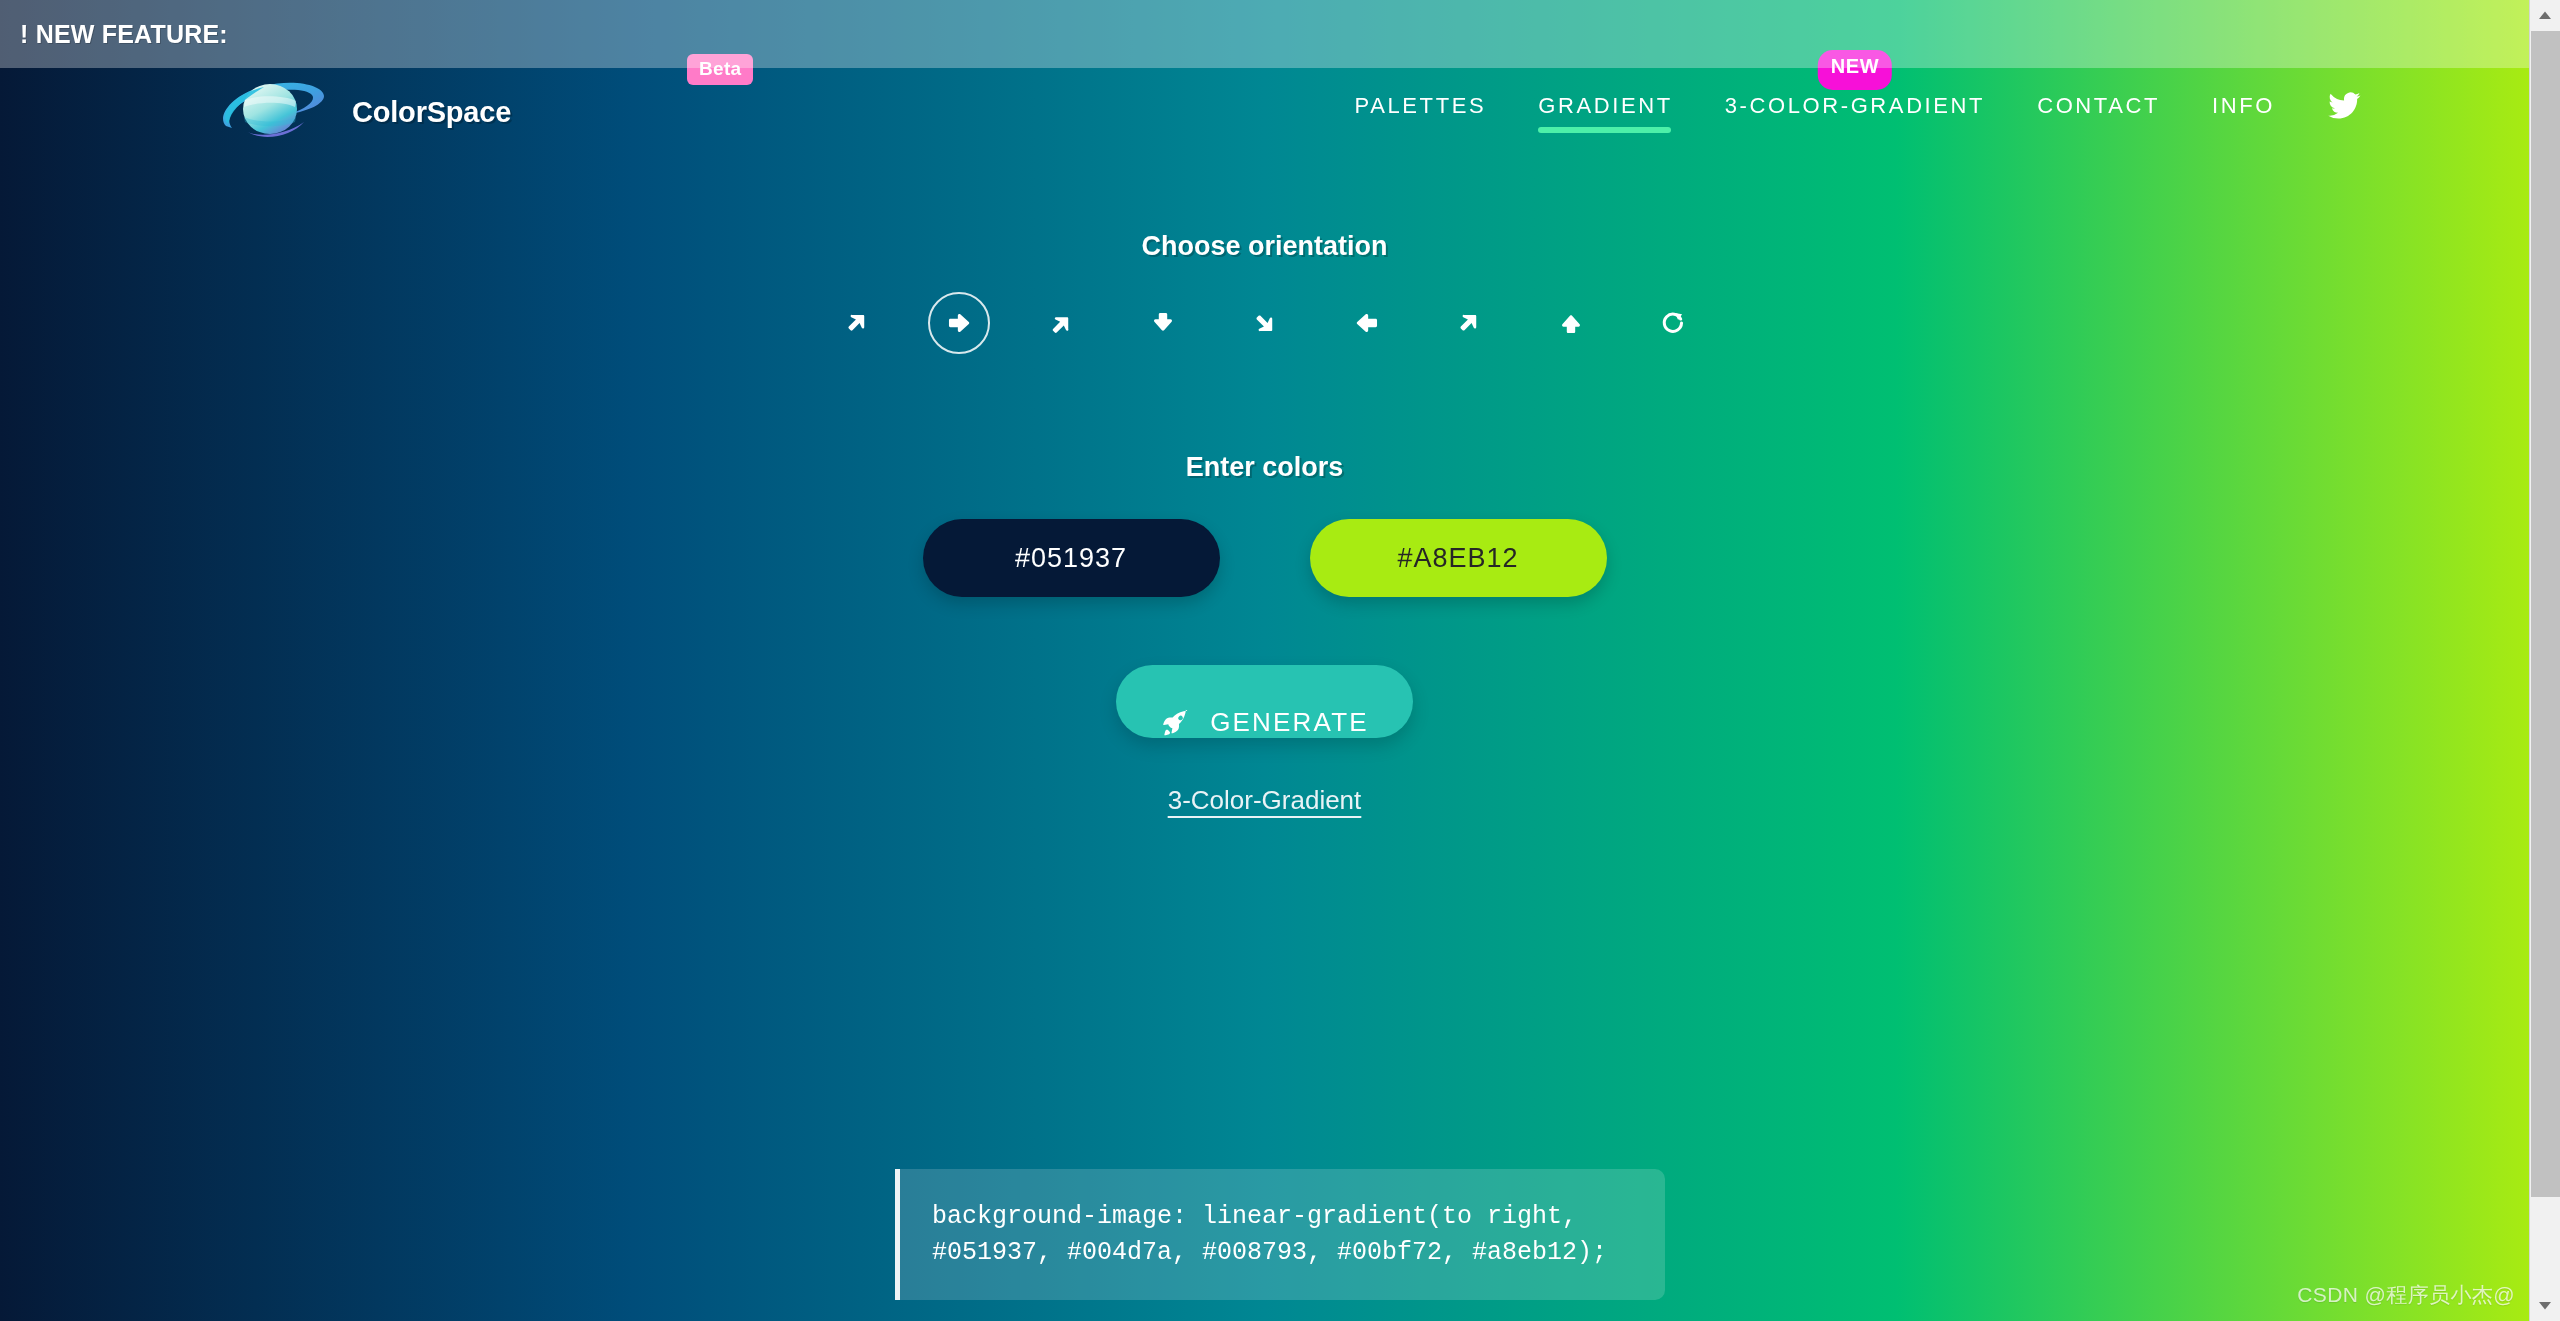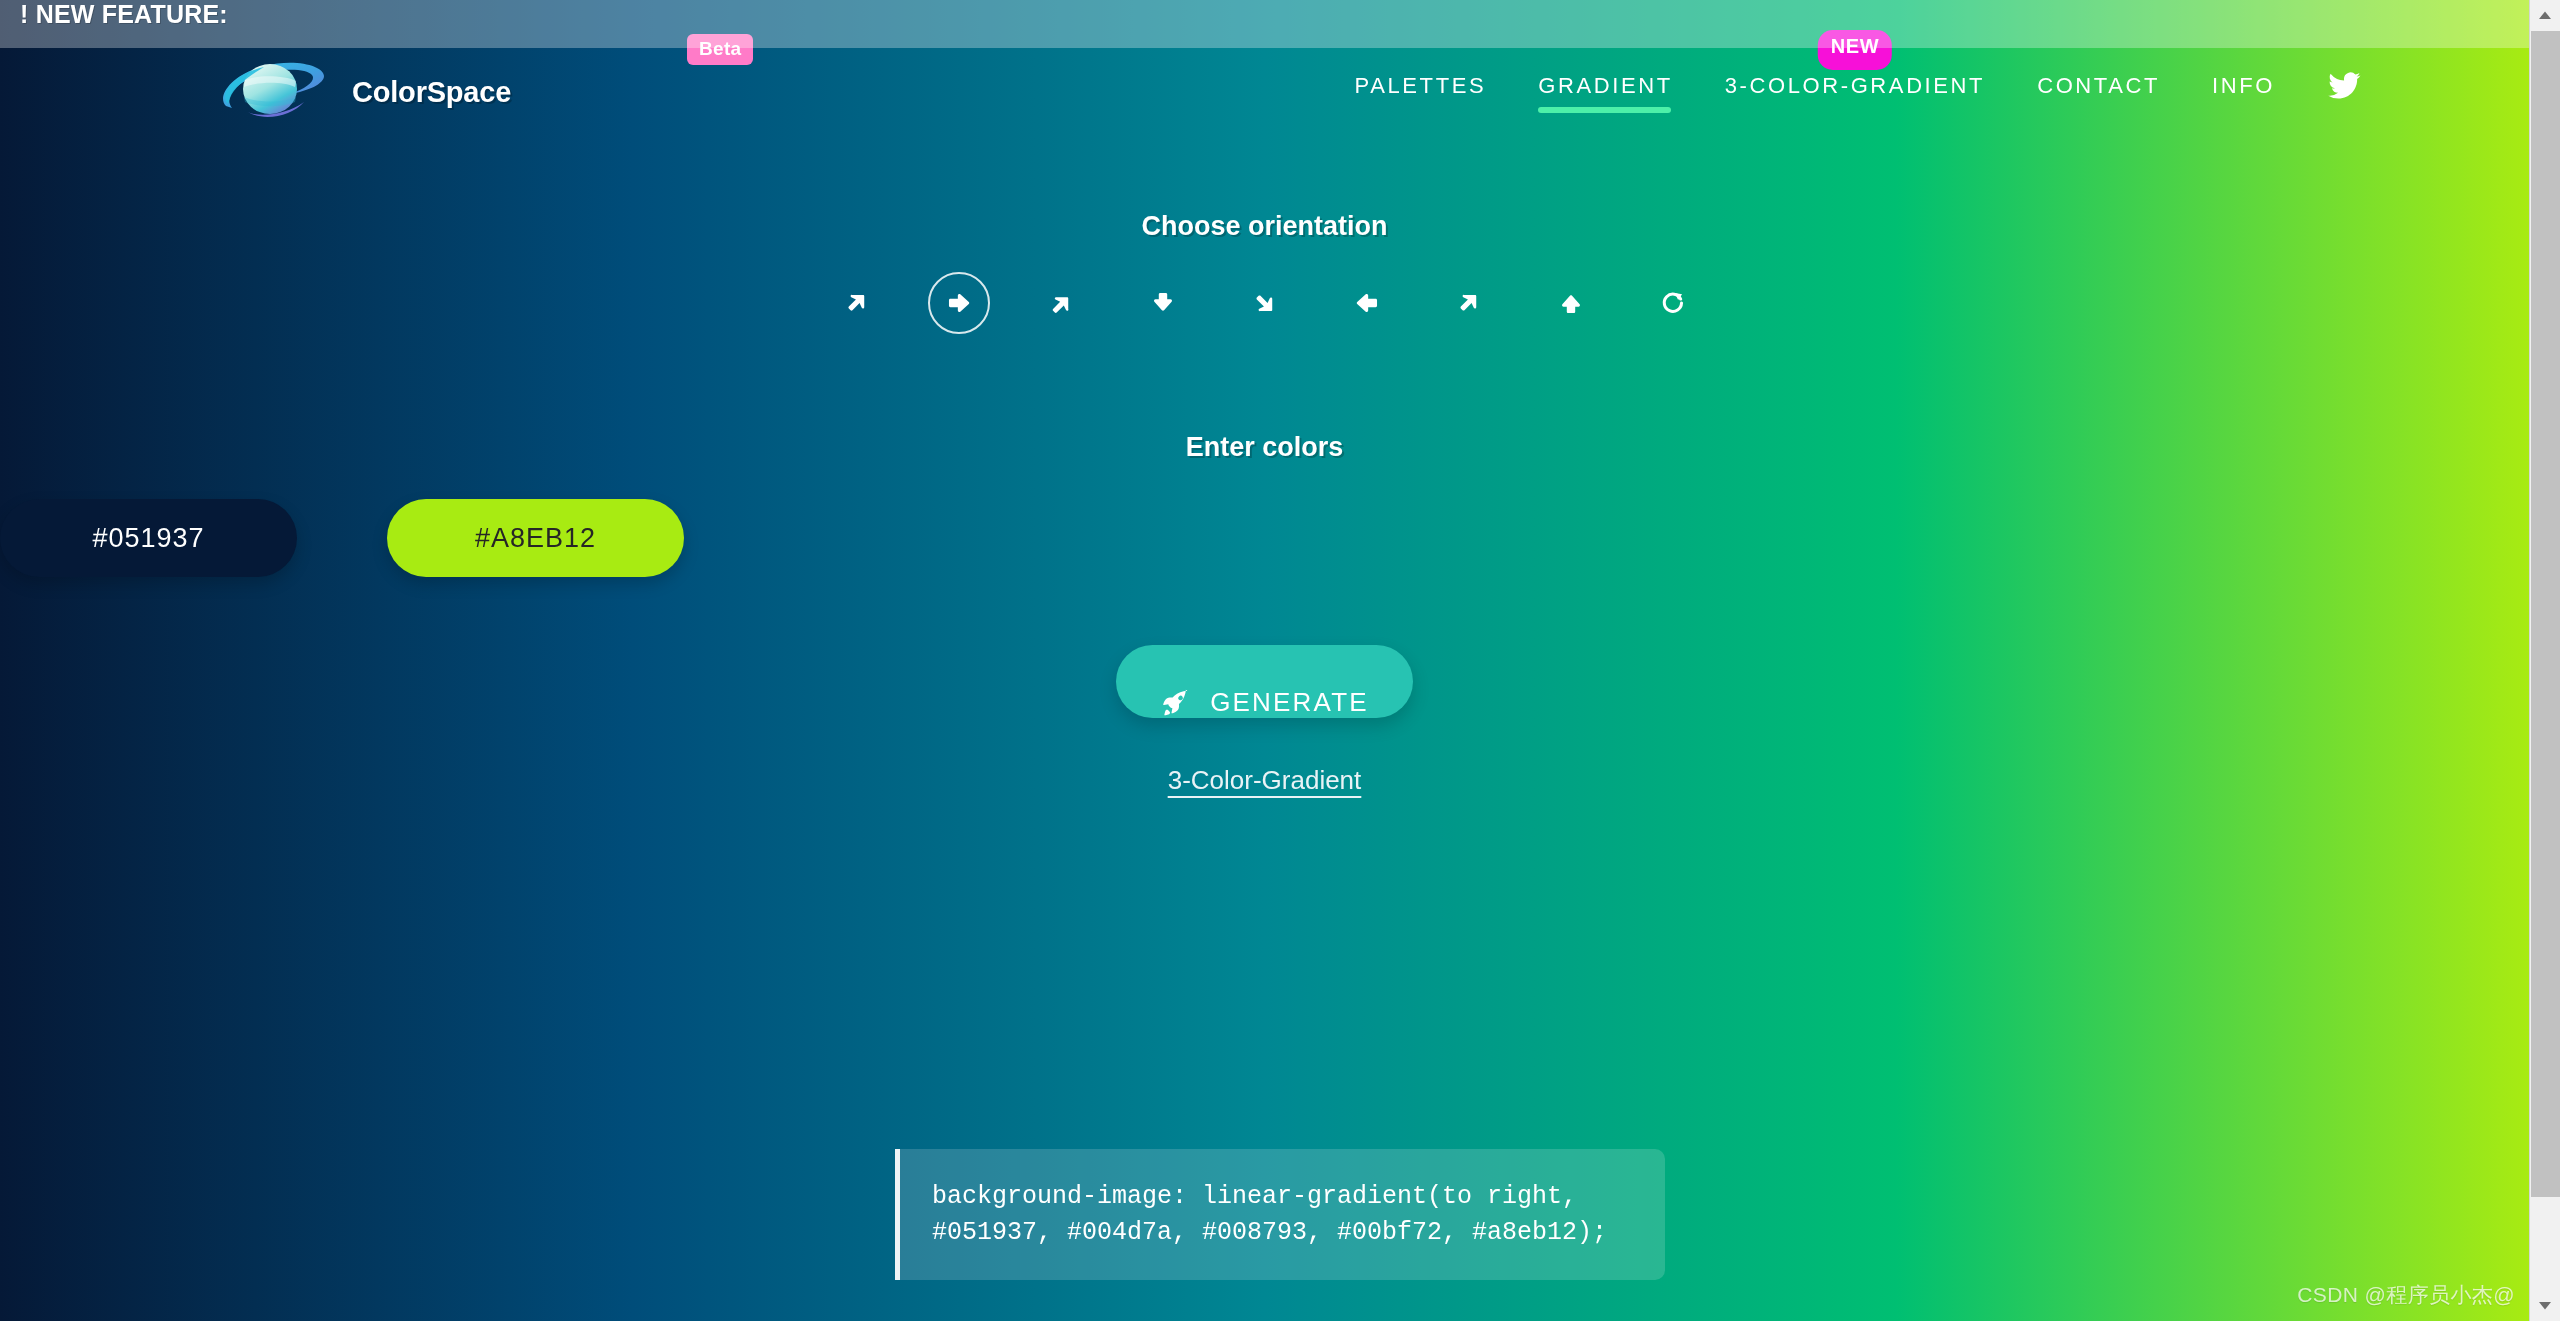--- a/index.html
+++ b/index.html
@@ -22,24 +22,25 @@
     width: 2529px;
     height: 1321px;
     overflow: hidden;
     background-image: linear-gradient(to right,
         #051937, #004d7a, #008793, #00bf72, #a8eb12);
   }
 
   
   #banner {
     position: relative;
-    height: 48px;
+    height: 68px;
     width: 100%;
     background: rgba(255,255,255,0.30);
     display: flex;
+    align-items: center;
     padding-left: 20px;
     z-index: 30;
   }
   #banner .bn-strong {
     color: #ffffff;
     font-weight: 700;
     font-size: 25px;
     letter-spacing: 0.2px;
     text-shadow: 1px 1px 0 rgba(0,0,0,0.18);
     white-space: nowrap;
@@ -188,20 +189,21 @@
     cursor: pointer;
     padding: 0;
   }
   .orient-btn.selected { border-color: rgba(255,255,255,0.85); }
   .orient-btn svg { width: 28px; height: 28px; display:block; }
 
   
   #color-row {
     margin-top: 36px;
     display: flex;
+    justify-content: center;
     gap: 90px;
   }
   .color-input {
     width: 297px;
     height: 78px;
     border: none;
     border-radius: 39px;
     text-align: center;
     font-family: "Liberation Sans", sans-serif;
     font-size: 27px;

